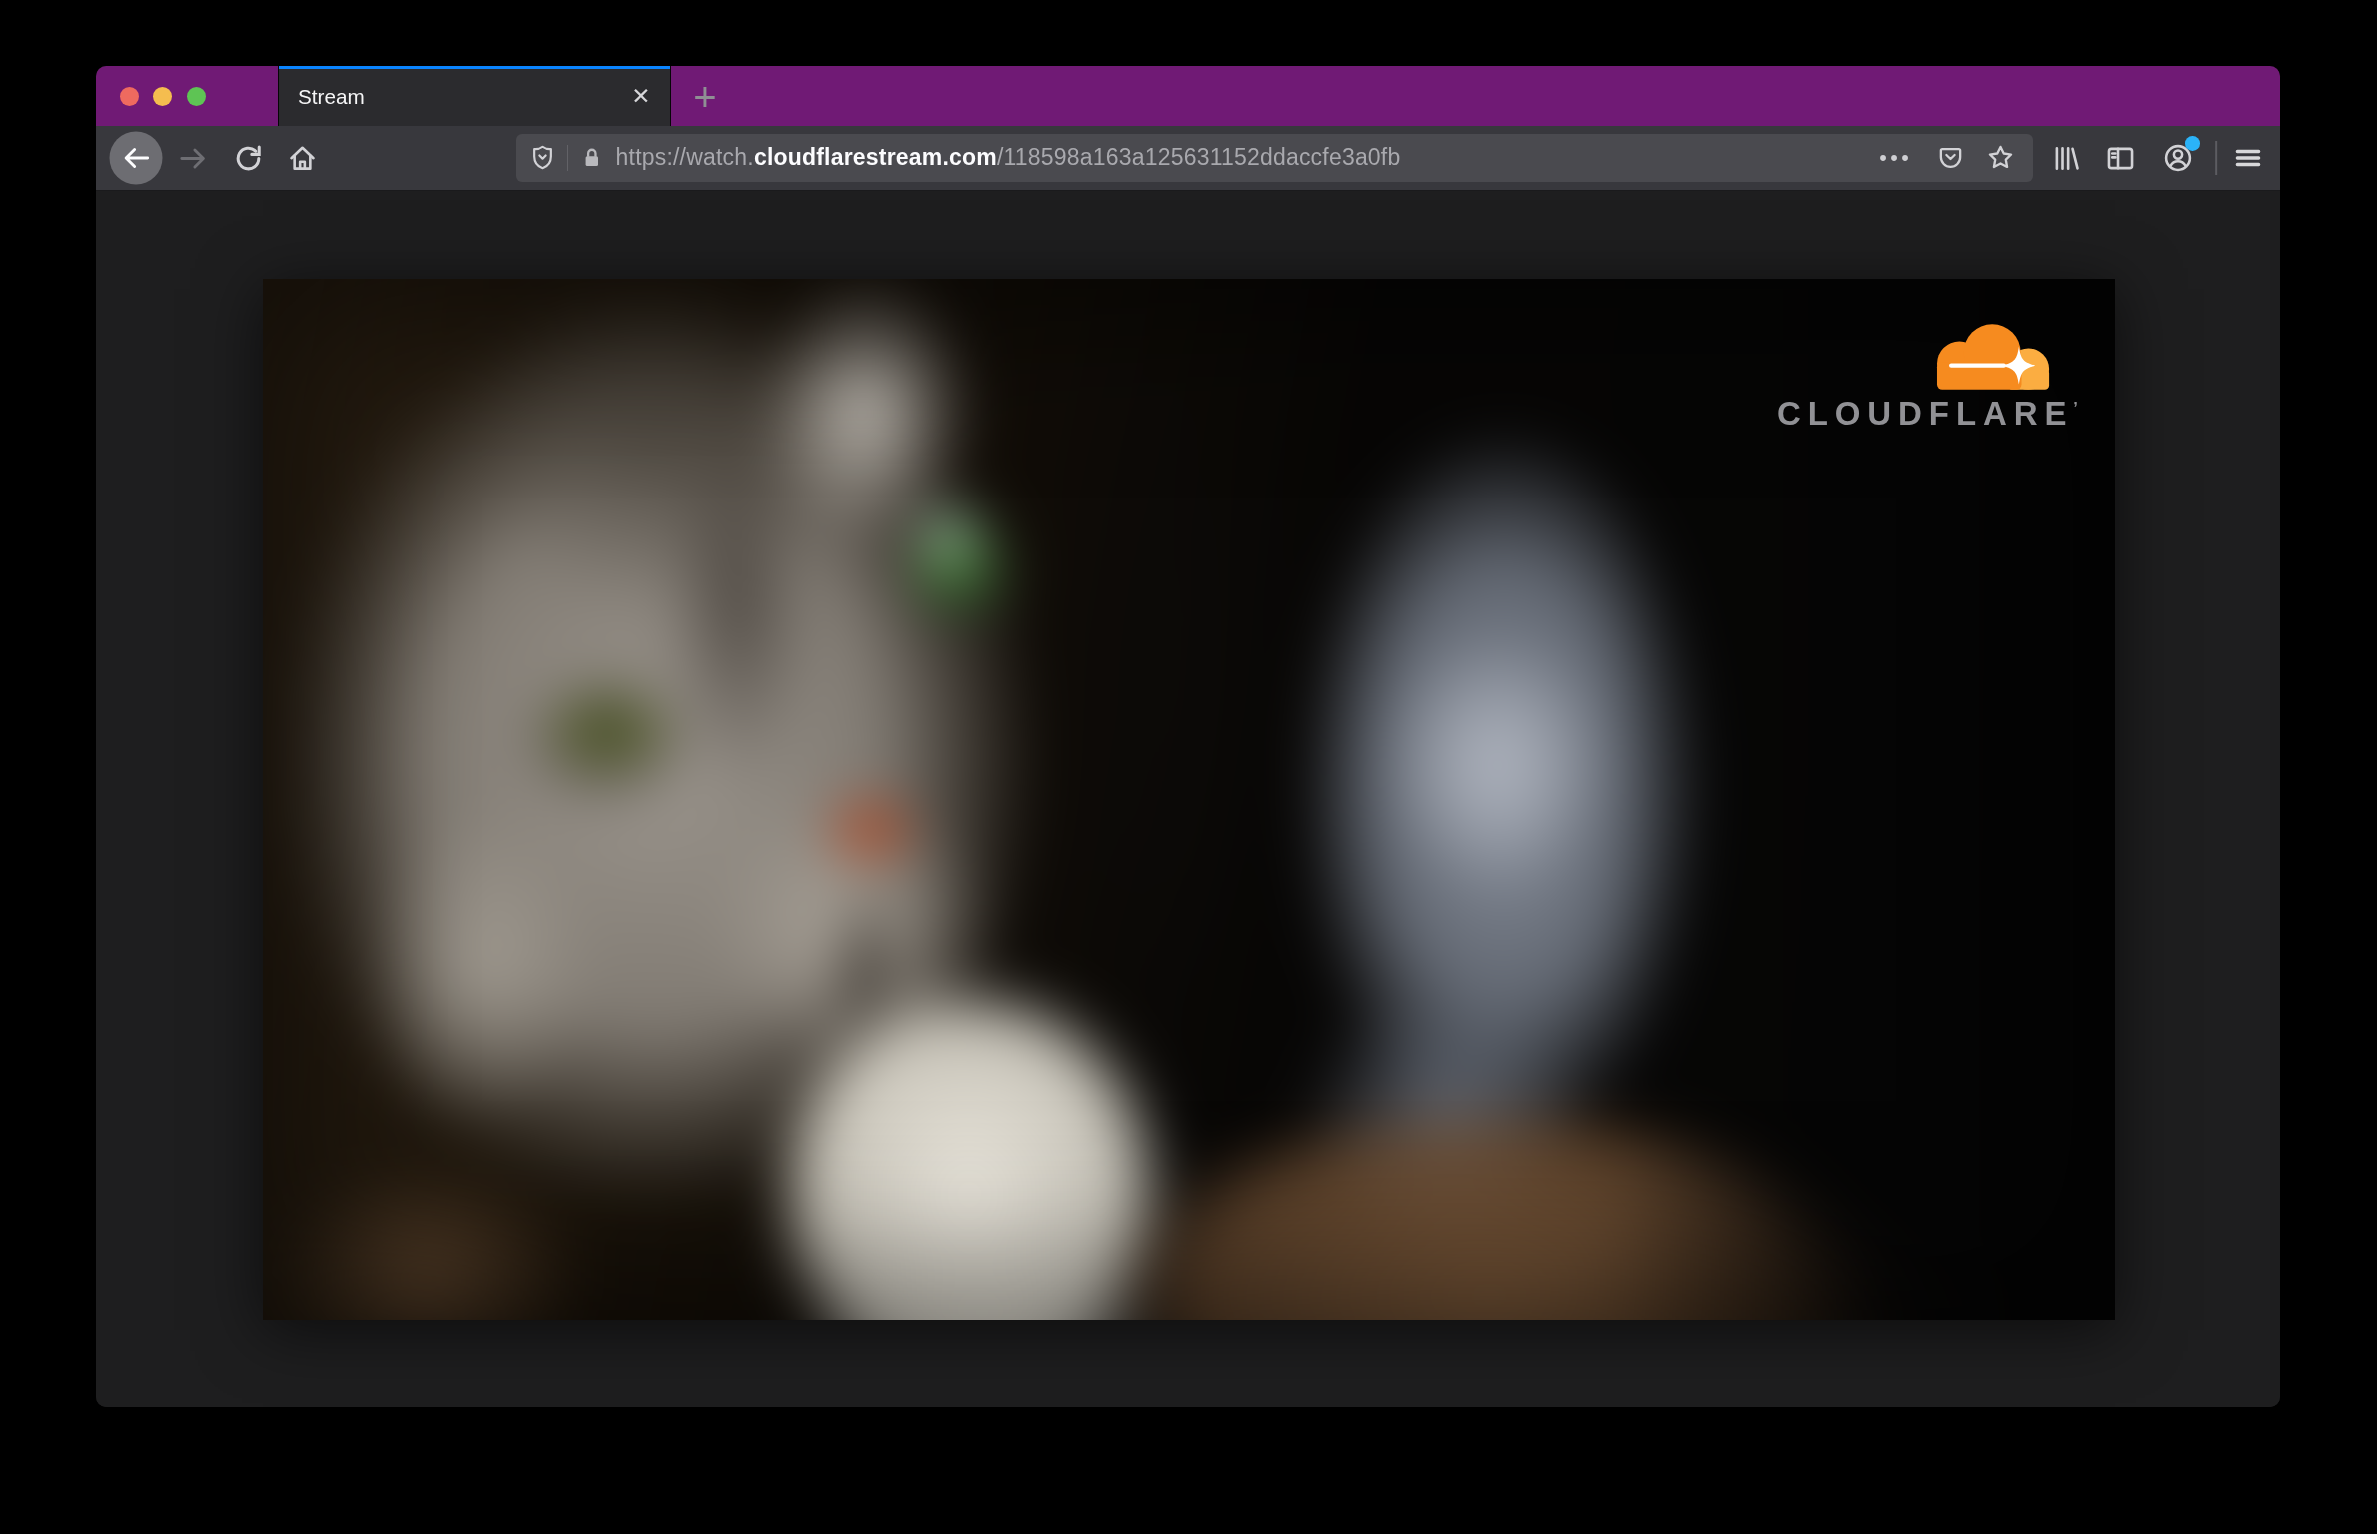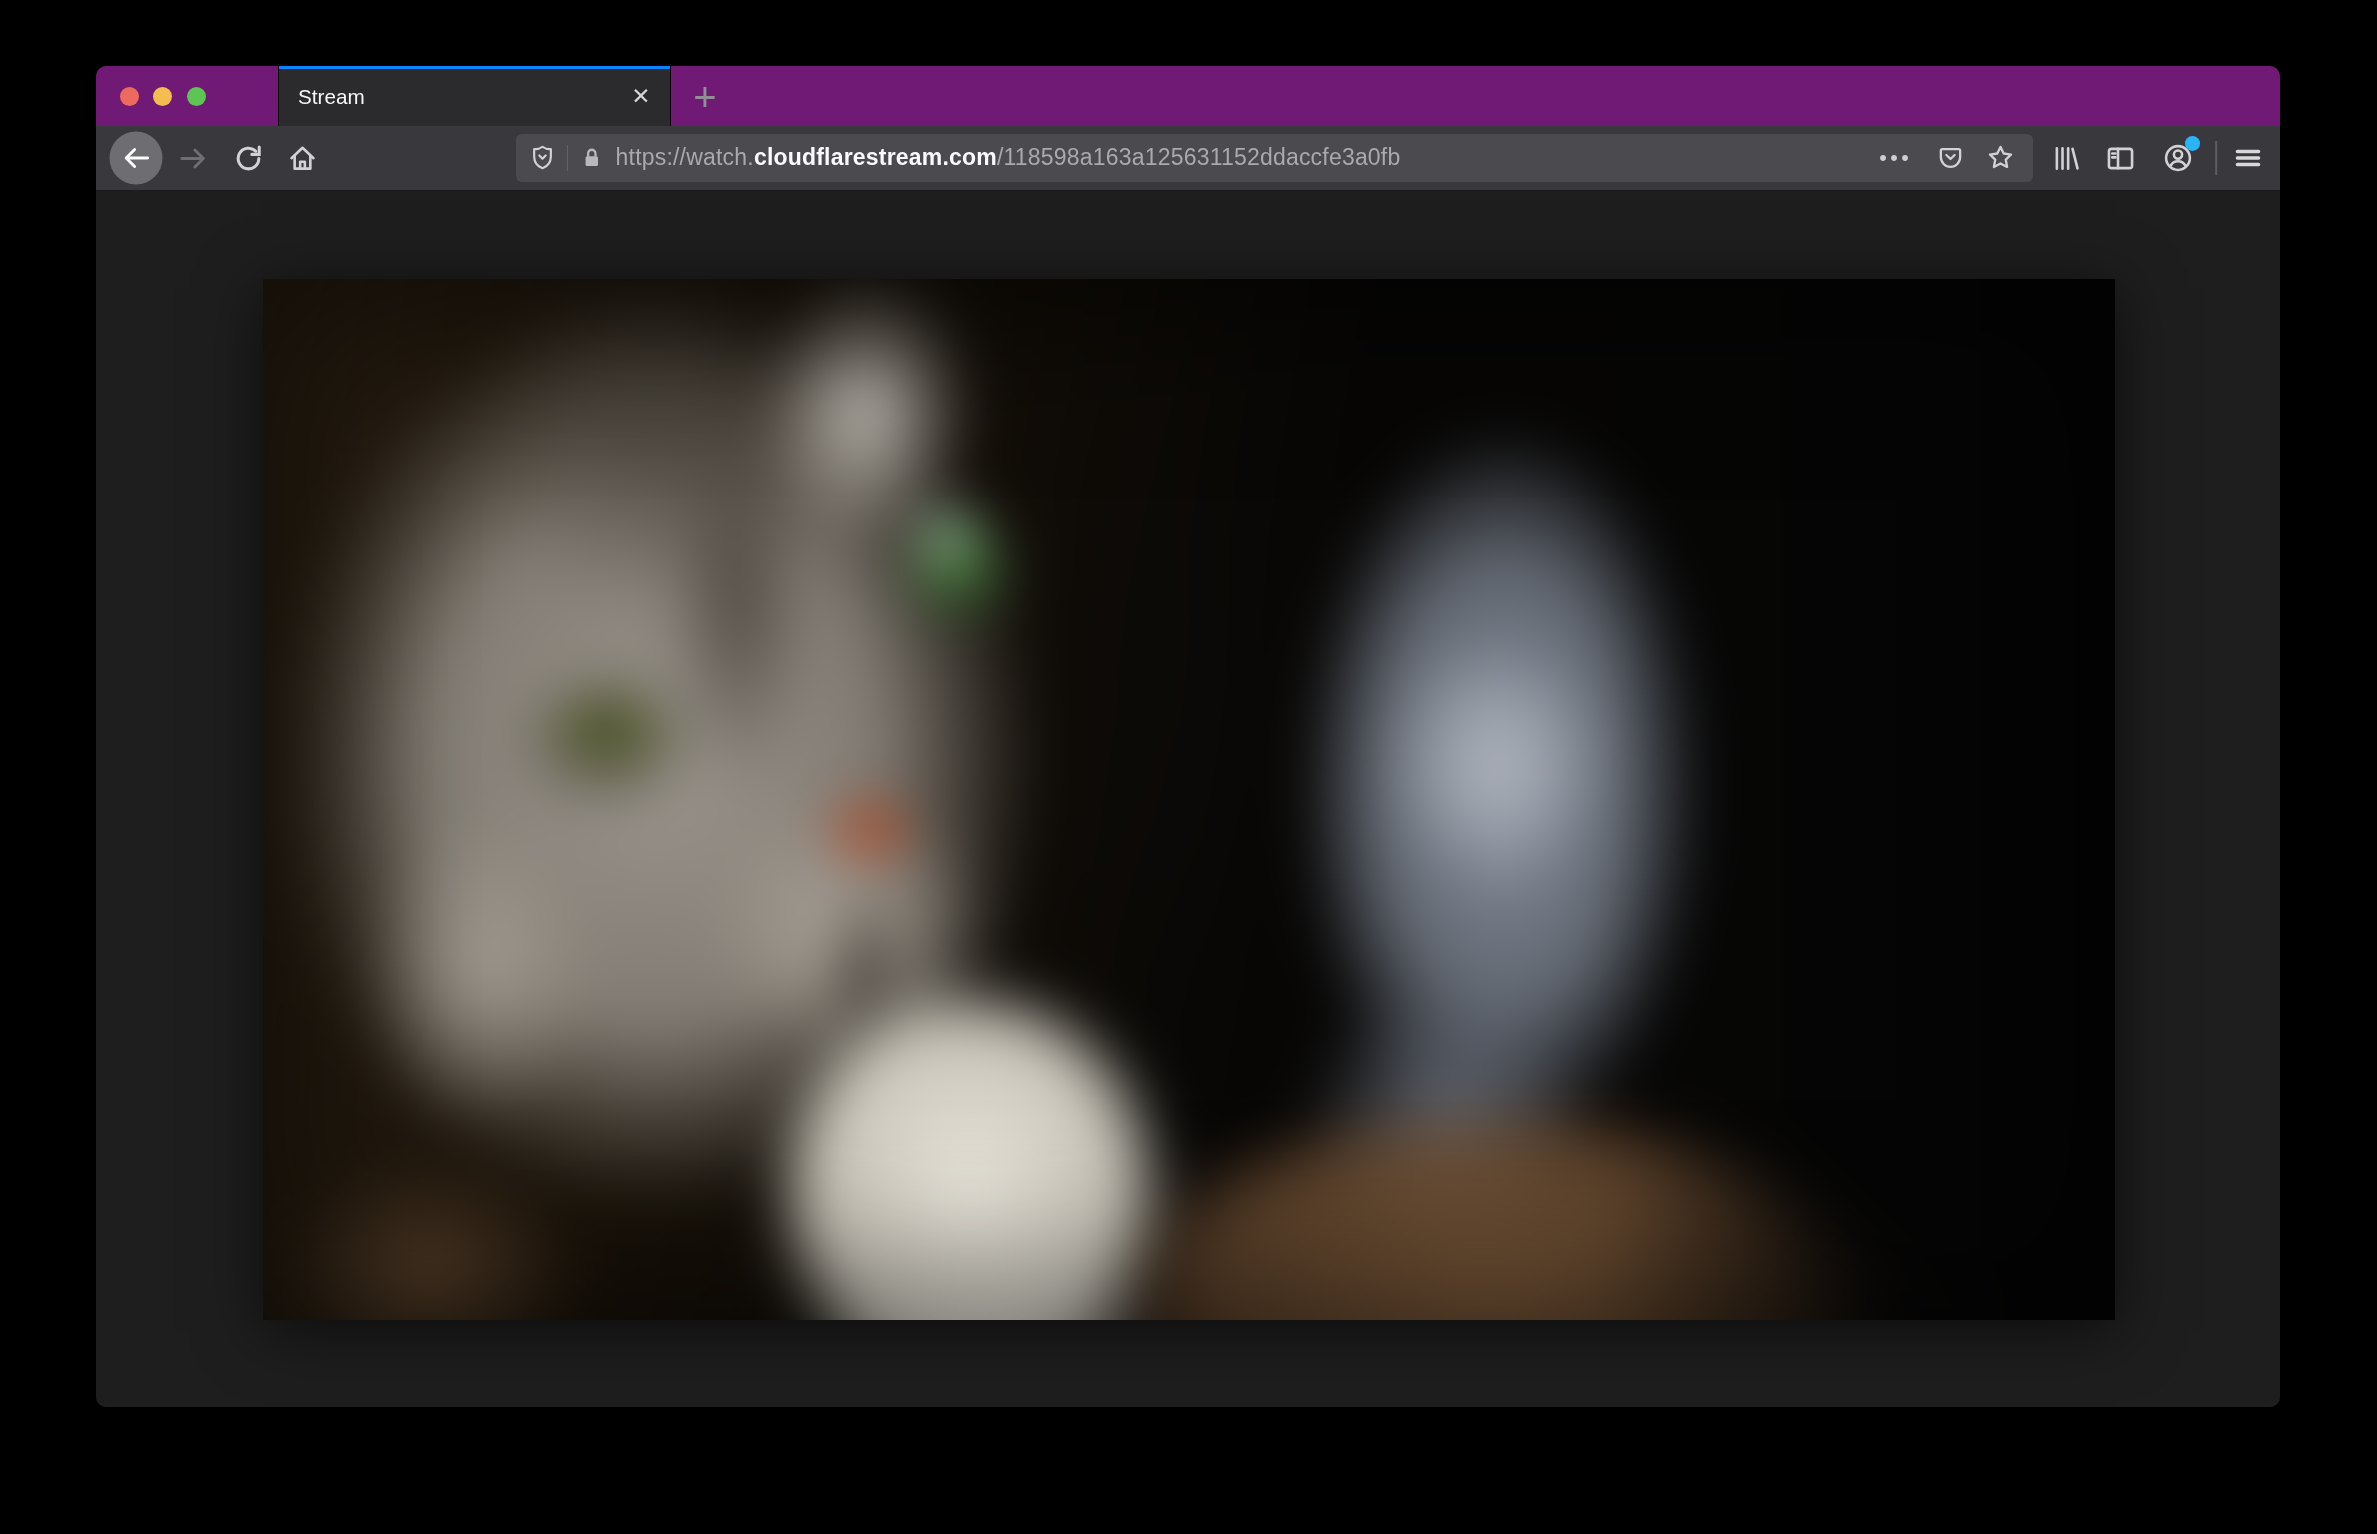--- a/index.html
+++ b/index.html
@@ -220,16 +220,32 @@
 
         <div class="blob" style="left:802px;top:828px;width:991px;height:517px;background:radial-gradient(closest-side,rgba(128,92,60,.95),rgba(110,78,50,.8) 60%,rgba(110,78,50,0) 78%)"></div>
         <div class="blob" style="left:1233px;top:948px;width:690px;height:362px;background:radial-gradient(closest-side,rgba(95,66,40,.85),rgba(95,66,40,0) 75%)"></div>
         <div class="blob" style="left:17px;top:914px;width:431px;height:310px;background:radial-gradient(closest-side,rgba(96,70,46,.9),rgba(96,70,46,0) 75%)"></div>
 
         <div class="blob" style="left:1414px;top:0;width:645px;height:1179px;background:linear-gradient(to right,rgba(5,5,5,0),rgba(5,5,5,.92) 45%,#040404 70%)"></div>
       </div>
 
       <div class="vignette"></div>
 
+      <div class="logo">
+        <svg class="cloud" width="138" height="66" viewBox="0 0 160 76">
+          <g fill="#fbad41">
+            <circle cx="128" cy="52" r="24"></circle>
+            <rect x="104" y="52" width="48" height="24" rx="5"></rect>
+          </g>
+          <g fill="#f68b1f">
+            <circle cx="48" cy="46" r="26"></circle>
+            <circle cx="86" cy="33" r="33"></circle>
+            <rect x="22" y="44" width="98" height="32" rx="6"></rect>
+          </g>
+          <rect x="36" y="45.5" width="66" height="5" rx="2.5" fill="#ffffff"></rect>
+          <path d="M117 26 C119.5 41 121.5 43.5 136 48 C121.5 52.5 119.5 55 117 70 C114.5 55 112.5 52.5 98 48 C112.5 43.5 114.5 41 117 26 Z" fill="#ffffff"></path>
+        </svg>
+        <div class="brand"><span>CLOUDFLARE</span><span class="tm">’</span></div>
+      </div>
     </div>
   </div>
 </div>
 
 
 </body></html>

